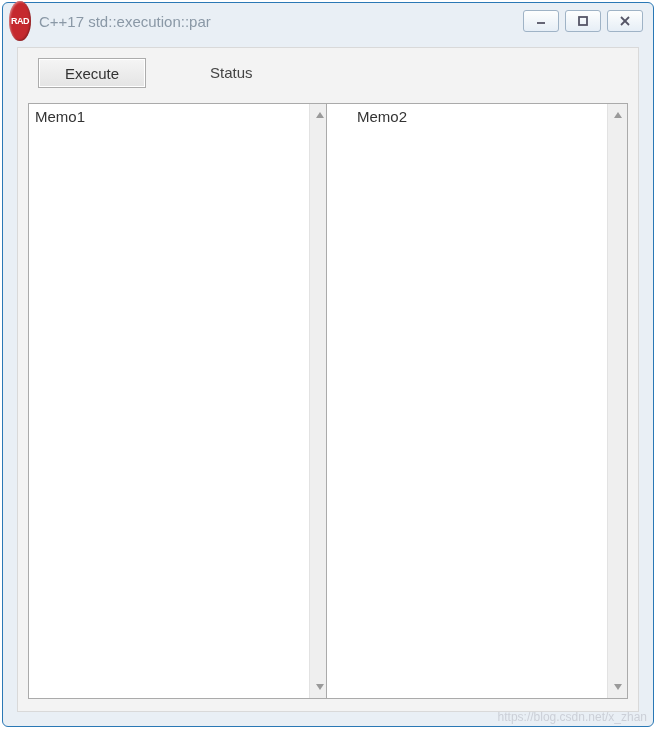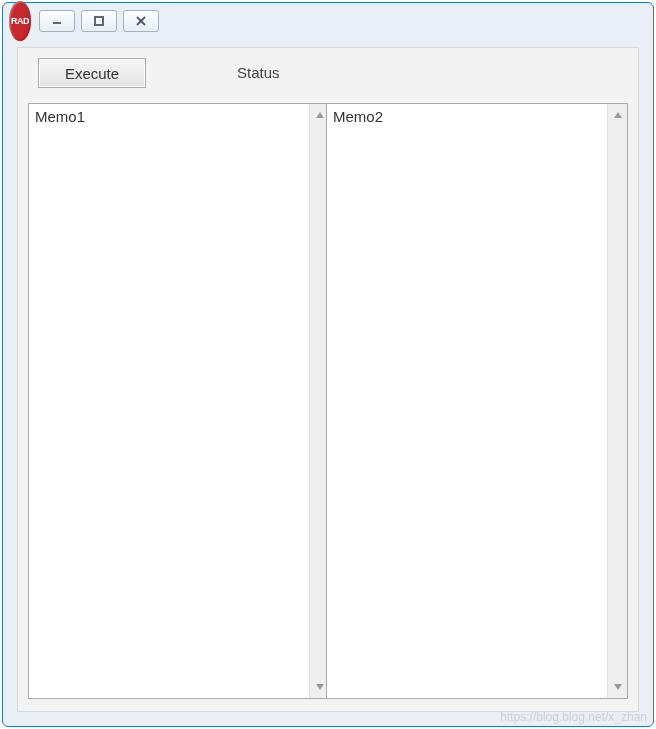--- a/index.html
+++ b/index.html
@@ -85,34 +85,33 @@
     font-size: 15px;
     cursor: pointer;
   }
   .status-label {
     position: absolute;
     left: 188px; top: 16px;
     background: #f3f3f3;
     padding: 0 4px;
     font-size: 15px;
     color:#444;
-    margin-left:27px;
   }
 
   .memo {
     position: absolute;
     top: 55px;
     bottom: 12px;
     width: 302px;
     border: 1px solid #aaa;
     background: #fff;
     display:flex;
   }
   #memo1 { left: 10px; }
-  #memo2 { right: 10px; }
+  #memo2 { right: 10px; padding-left: 24px; }
 
   .memo-text {
     flex:1;
     padding: 4px 6px;
     font-size: 15px;
     color:#333;
     font-family: inherit;
     white-space: pre;
     overflow: hidden;
   }
@@ -141,20 +140,21 @@
     pointer-events: none;
   }
 </style>
 </head>
 <body>
 
 <div class="outer">
 
   <div class="titlebar">
     <div class="app-icon">RAD</div>
+    <div class="title-text">C++17 std::execution::par</div>
     <div class="win-controls">
       <div class="win-btn">
         <svg viewBox="0 0 12 12">
             <line x1="2" y1="8" x2="10" y2="8"></line>
           </svg>
       </div>
       <div class="win-btn">
         <svg viewBox="0 0 12 12">
             <rect x="2" y="2" width="8" height="8"></rect>
           </svg>
@@ -201,15 +201,15 @@
         <div class="scroll-arrow">
           <svg viewBox="0 0 12 12">
               <polygon points="2,3 10,3 6,9"></polygon>
             </svg>
         </div>
       </div>
     </div>
 
   </div>
 
-  <div class="watermark">https://blog.blog.net/x_zhan</div>
+  <div class="watermark">https://blog.csdn.net/x_zhan</div>
 
 </div>
 
 </body></html>

